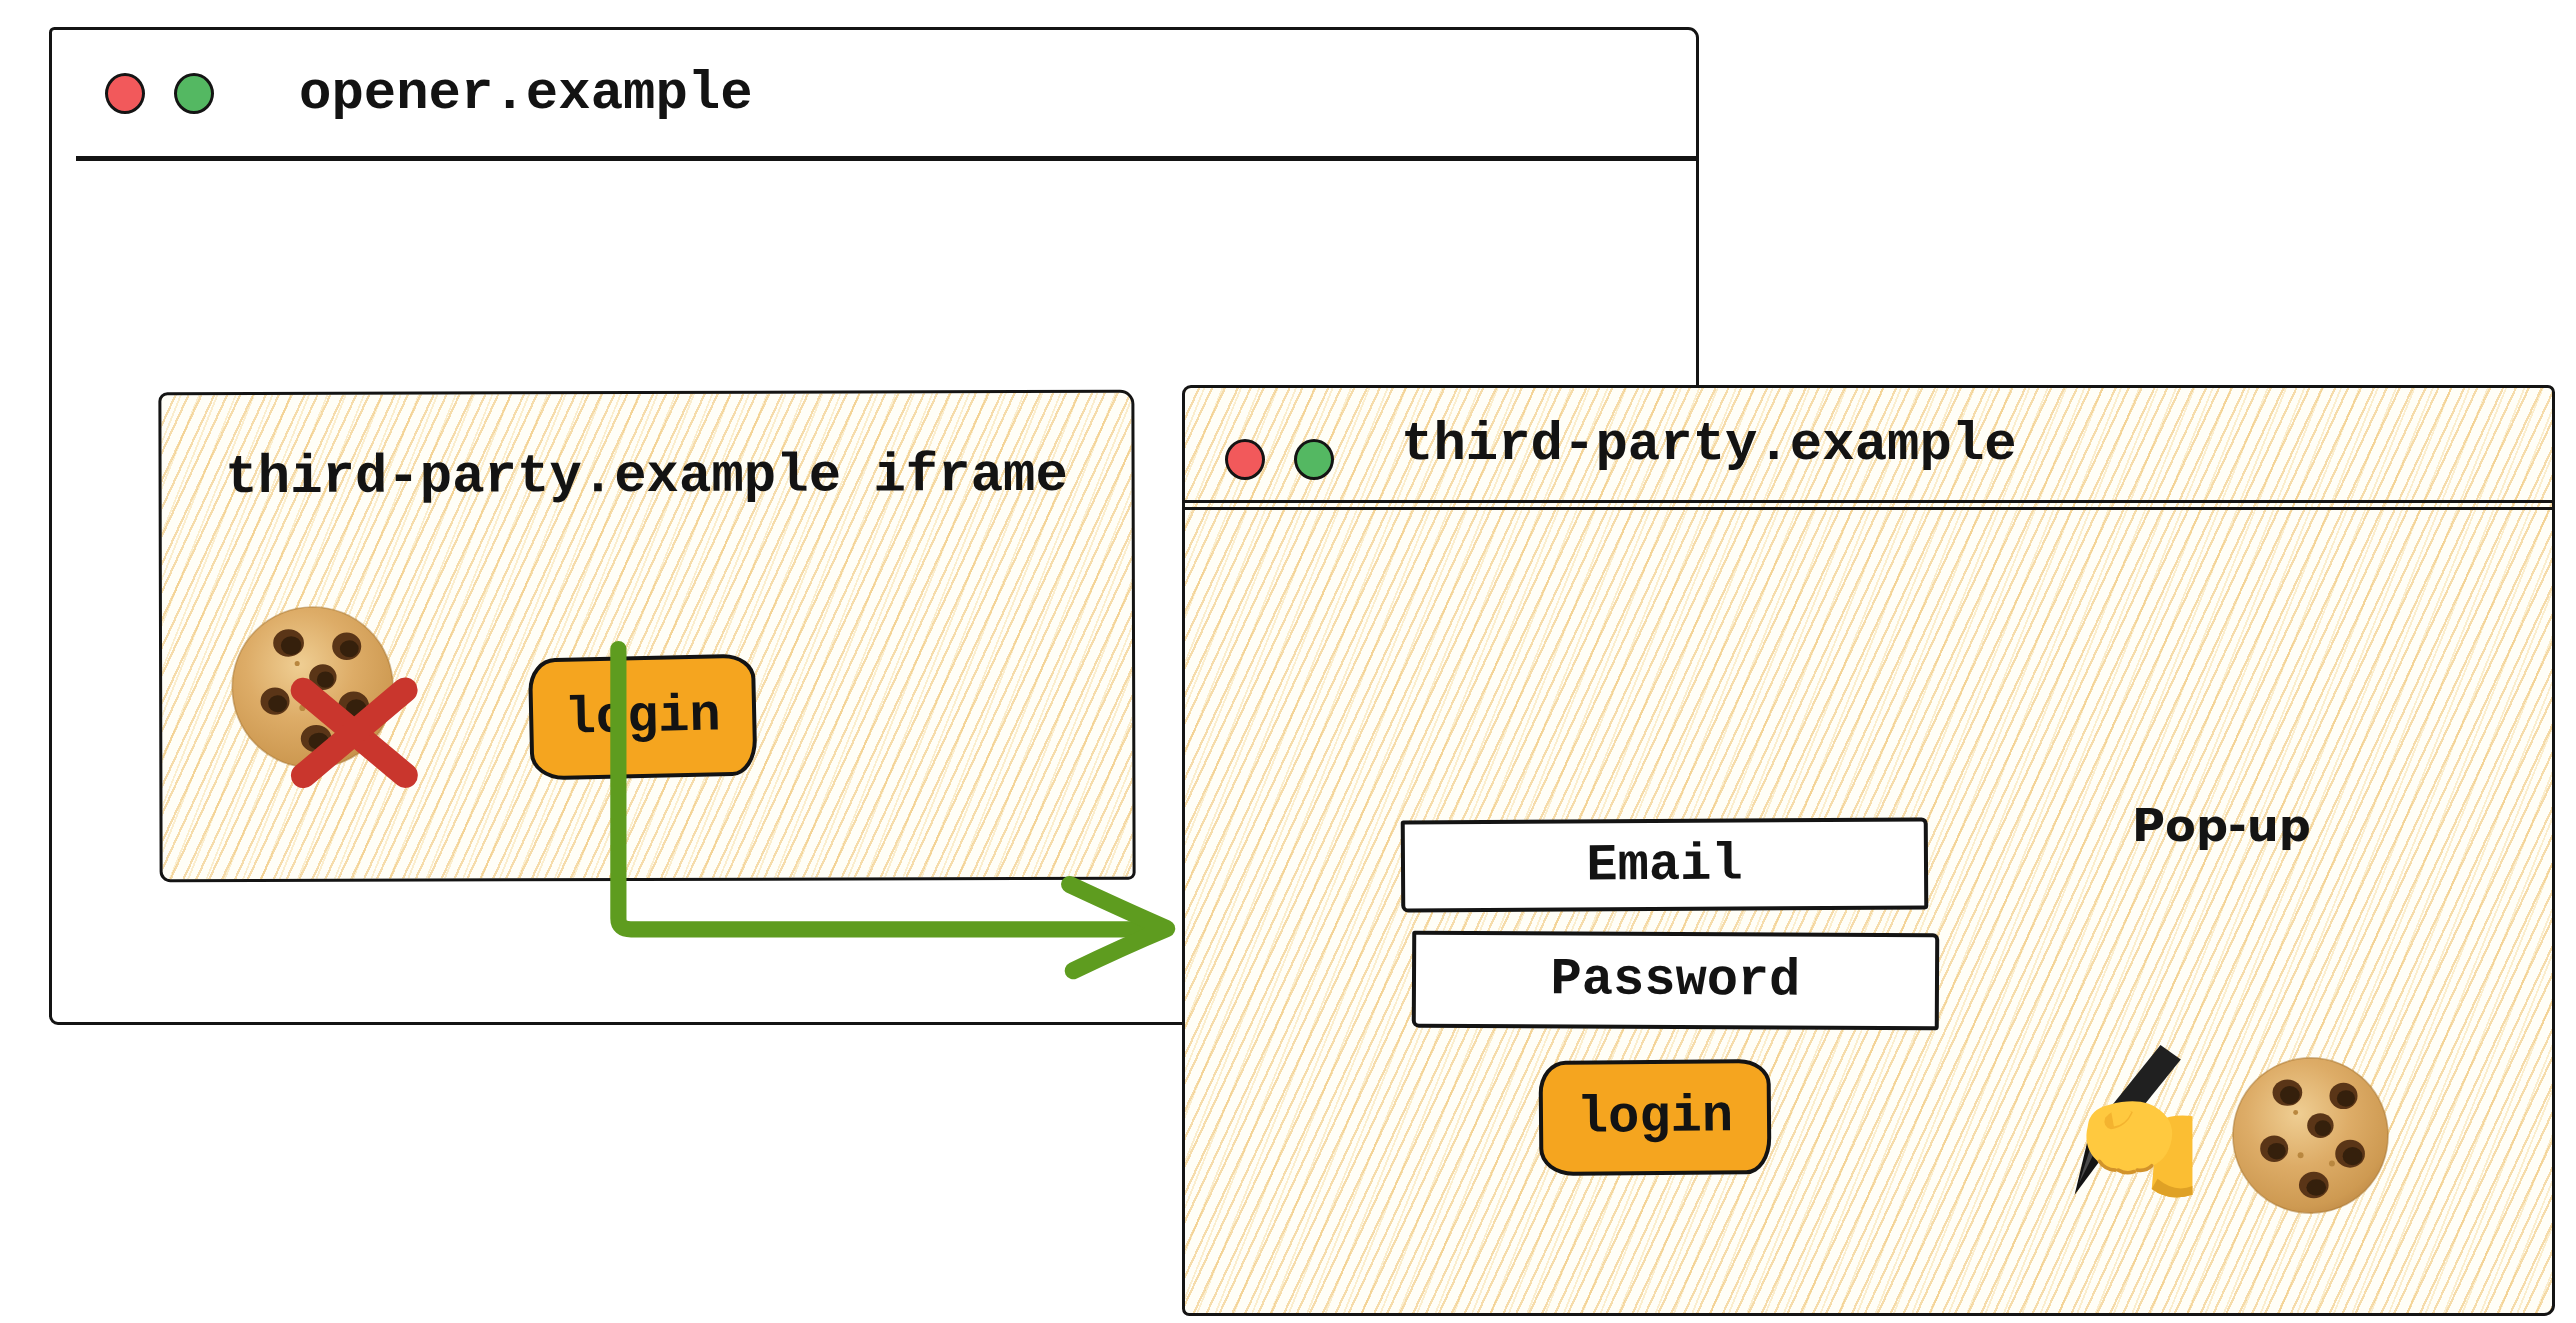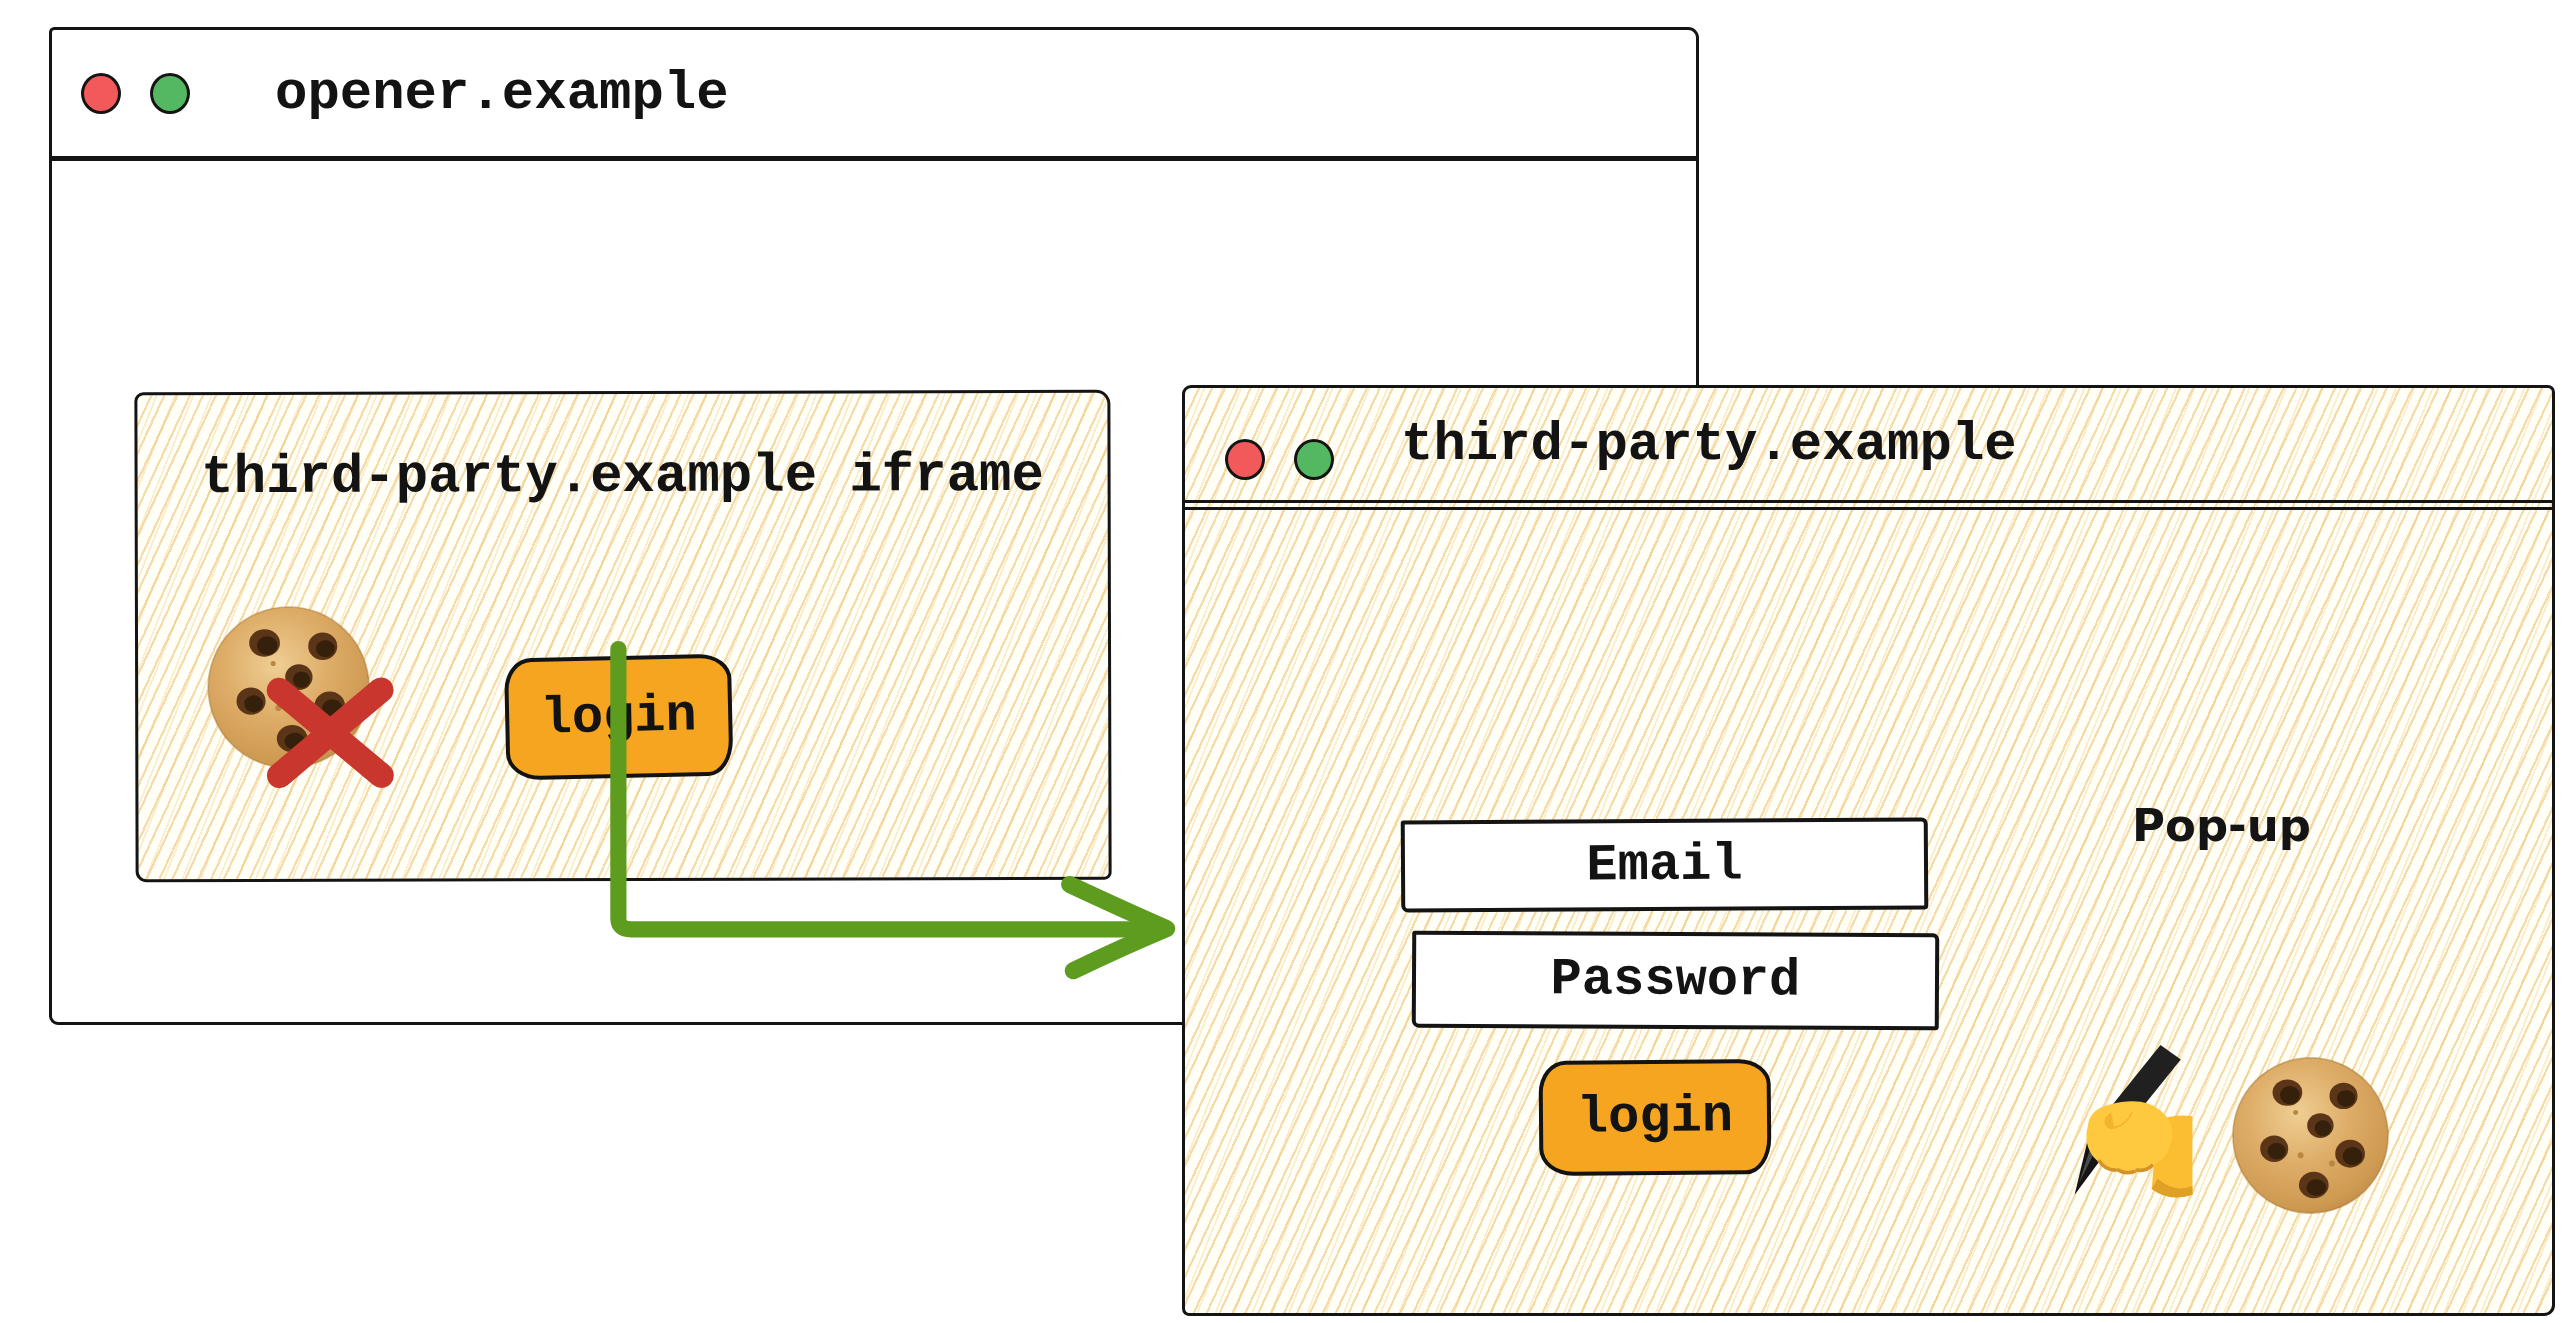--- a/index.html
+++ b/index.html
@@ -23,20 +23,21 @@
         rgba(242,206,128,0.35) 0px, rgba(242,206,128,0.35) 1.8px,
         rgba(255,255,255,0) 1.8px, rgba(255,255,255,0) 17px);
   }
 
   
   .window { position: absolute; border: 3.6px solid #141414; }
   .win1 {
     left: 49px; top: 27px; width: 1650px; height: 998px;
     background: #ffffff; z-index: 1;
     border-radius: 5.4px 10.8px 7.2px 9px;
+    padding-left: 24px;
   }
   .win2 {
     left: 1182px; top: 385px; width: 1373px; height: 931px;
     z-index: 3;
     border-radius: 9px 7.2px 10.8px 7.2px;
   }
   .titlebar { position: relative; width: 100%; }
   .win1 > .titlebar { height: 131px; border-bottom: 5.4px solid #141414; }
   .win2 > .titlebar { height: 122px; border-bottom: 10px double #141414; }
   .winbody { position: relative; width: 100%; }

